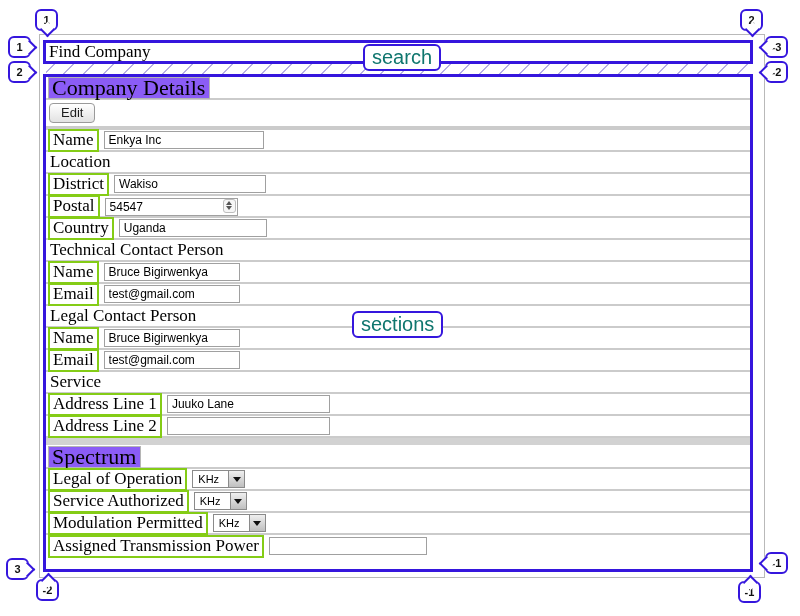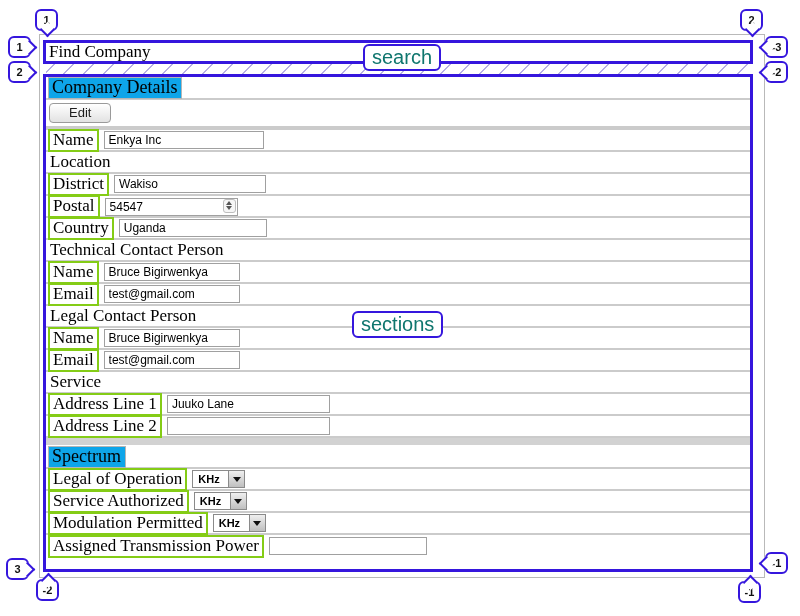--- a/index.html
+++ b/index.html
@@ -19,44 +19,44 @@
                 background:repeating-linear-gradient(135deg,
                    transparent 0 5px, #b7b0e3 5px 6.5px, transparent 6.5px 14px); }
 
   .sections-rect { position:absolute; left:43px; top:74px; width:710px; height:498px;
                    border:3px solid #3516dd; background:#fff; z-index:3; overflow:hidden; }
 
   .row { display:flex; align-items:center; width:100%; border-bottom:2px solid #cbcbcb;
          height:22px; background:#fff; }
   .row.header { font-size:17px; padding-left:4px; color:#000; }
   .row.legend-row { height:23px; }
-  .legend-box { font-size:18px; line-height:19px; border:1px solid #b5b5b5;
-                margin-left:2px; padding:0 4px 1px 3px; background:#0ea5e9; }
+  .legend-box { font-size:22px; line-height:19px; border:1px solid #b5b5b5;
+                margin-left:2px; padding:0 4px 1px 3px; background:#8b5cf6; }
   .row.edit-row { height:30px; border-bottom:4px solid #cbcbcb; }
   .btn-edit { font-family:"Liberation Sans", sans-serif; font-size:13px; color:#1d1d1d;
               background:linear-gradient(#ffffff,#e2e2e2); border:1px solid #9a9a9a;
-              border-radius:4px; padding:1px 19px 2px; margin-left:3px; cursor:default; }
+              border-radius:4px; padding:1px 11px 2px; margin-left:3px; cursor:default; }
   .f-label { font-size:17px; line-height:18px; border:2px solid #84cc16; background:#fff;
              margin-left:2px; padding:0 3px 1px 3px; white-space:nowrap; }
   .row input[type=text] { height:18px; border:1px solid #a0a0a0; background:#fff;
              font-family:"Liberation Sans", sans-serif; font-size:12px; color:#000;
              padding:1px 4px; margin-left:5px; }
   .num-wrap { position:relative; margin-left:5px; display:inline-block; }
   .num-wrap input { margin-left:0 !important; padding-right:18px !important; }
   .stepper { position:absolute; right:2px; top:2px; width:13px; height:14px;
              border:1px solid #bdbdbd; border-radius:3px; background:#f6f6f6;
              display:flex; flex-direction:column; align-items:center; justify-content:center; gap:1px; }
   .tri-up { width:0; height:0; border-left:3px solid transparent; border-right:3px solid transparent;
             border-bottom:4px solid #555; }
   .tri-dn { width:0; height:0; border-left:3px solid transparent; border-right:3px solid transparent;
             border-top:4px solid #555; }
   .fake-select { display:inline-flex; align-items:center; height:18px; margin-left:5px;
                  border:1px solid #8a8a8a; background:#fff; font-family:"Liberation Sans", sans-serif;
                  font-size:11px; color:#000; padding-left:5px; cursor:default; }
-  .sel-text { min-width:26px;font-weight:bold; }
+  .sel-text { min-width:26px; }
   .sel-btn { width:16px; height:16px; margin-left:4px; border-left:1px solid #8a8a8a;
              background:linear-gradient(#efefef,#bfbfbf); display:flex; align-items:center;
              justify-content:center; }
   .sel-arrow { width:0; height:0; border-left:4px solid transparent; border-right:4px solid transparent;
                border-top:5px solid #101010; }
   .spacer-band { height:8px; background:#d2d2d2; border-bottom:1px solid #fff; }
   .row.last { border-bottom:none; }
 
   
   .pill { position:absolute; z-index:7; background:#fff; border:2px solid #3516dd; border-radius:6px;

